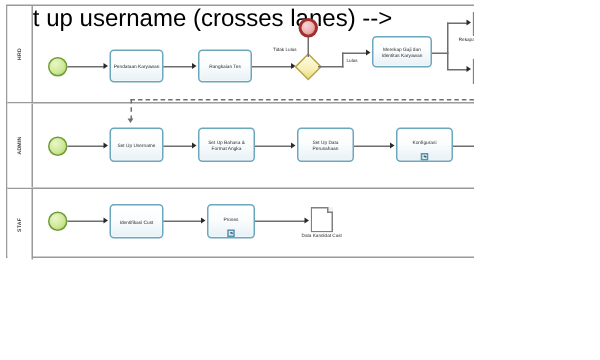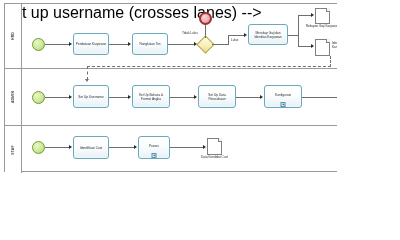--- a/index.html
+++ b/index.html
@@ -2,21 +2,20 @@
 <html><head>
 <meta charset="utf-8">
 <style>
   html,body{margin:0;padding:0;background:#ffffff;}
   body{font-family:"Liberation Sans", sans-serif;}
   #canvas{
     position:relative;
     width:316px;height:176px;
     background:#ffffff;
     overflow:hidden;
-    padding-left:21px;
   }
   
   .pool{
     position:absolute;left:4px;top:3px;width:392px;height:169px;
     border:1px solid #9a9a9a;
     box-sizing:border-box;
     background:#ffffff;
   }
   .lane{
     position:absolute;left:0;width:100%;

